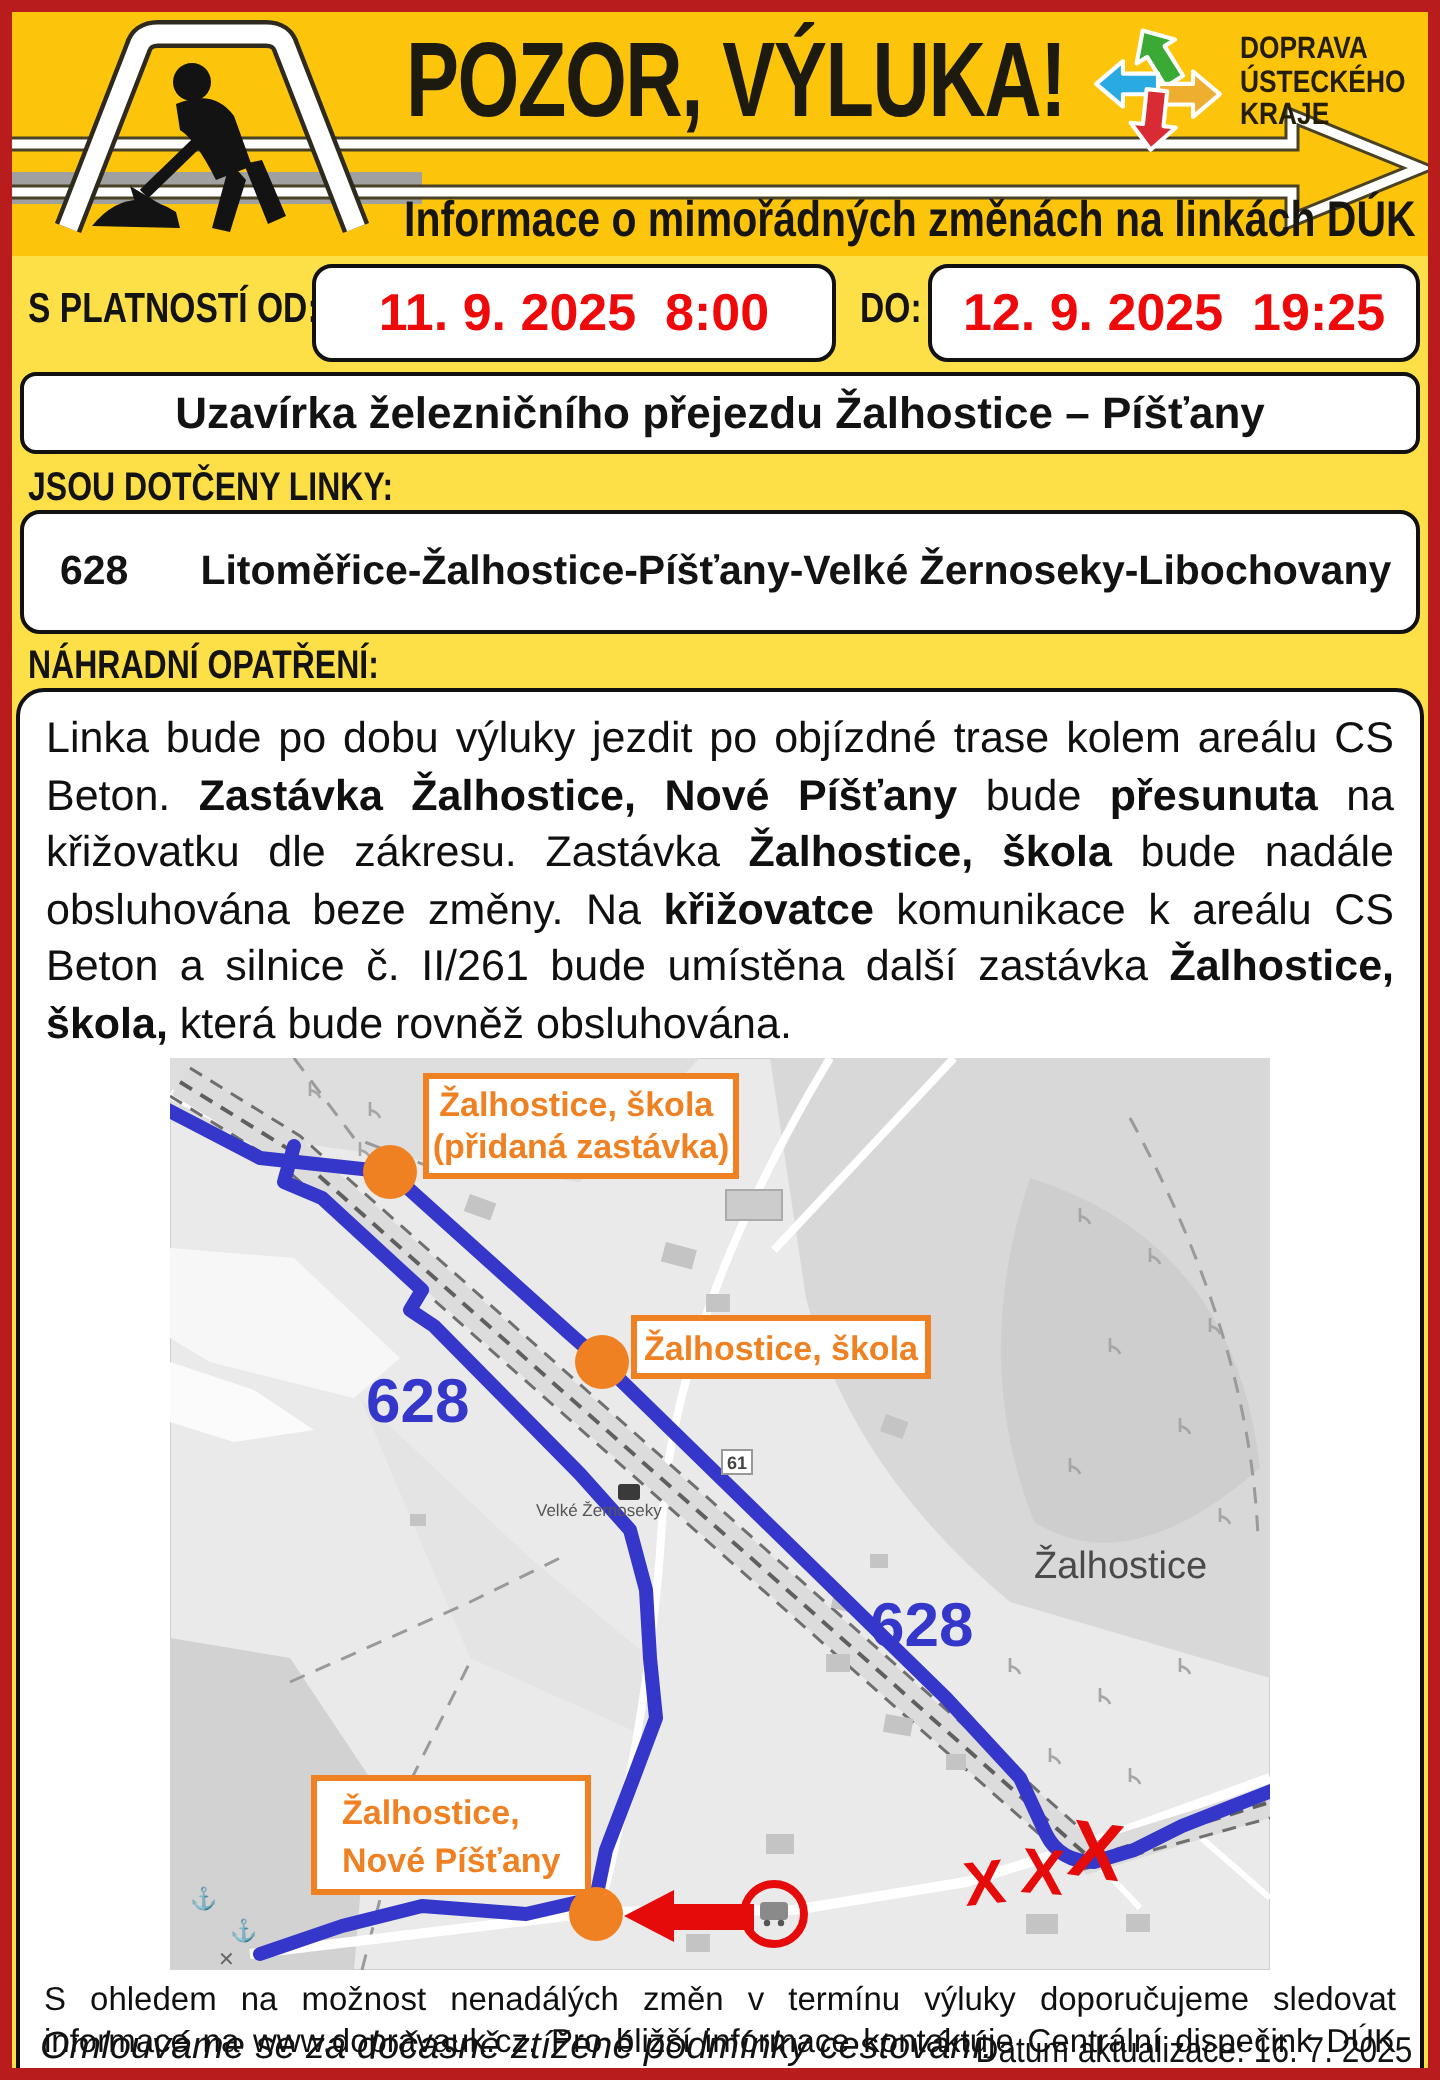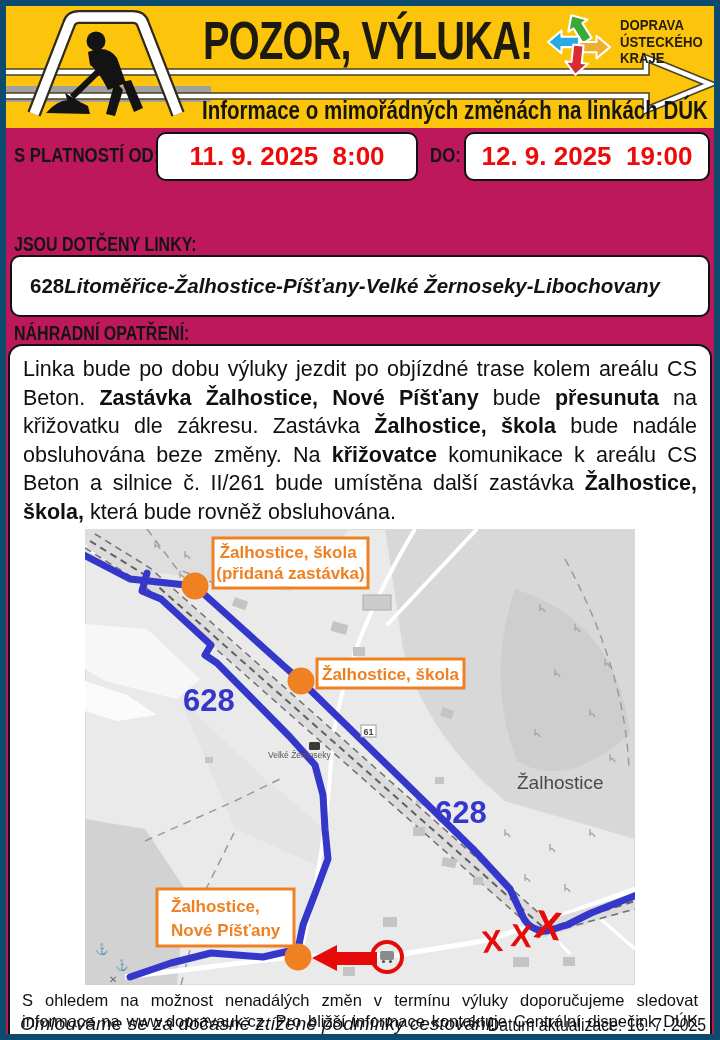--- a/index.html
+++ b/index.html
@@ -1,18 +1,18 @@
 <!DOCTYPE html>
 <html><head>
 <meta charset="utf-8">
 <style>
   html,body{margin:0;padding:0;background:#888;}
   .poster{
     position:relative;width:720px;height:1040px;box-sizing:border-box;
-    border:6px solid #0c4a6e;background:#be185d;overflow:hidden;
+    border:6px solid #b91c1c;background:#fde047;overflow:hidden;
     font-family:"Liberation Sans",sans-serif;color:#131313;
   }
   .abs{position:absolute;}
   
   .header{position:absolute;left:0;top:0;width:708px;height:122px;background:#fcc50b;}
   .hdr-title{position:absolute;left:197px;top:4px;font-size:53px;font-weight:bold;color:#1d1a10;
     letter-spacing:-1px;transform:scaleX(0.75);transform-origin:left top;white-space:nowrap;}
   .hdr-sub{position:absolute;right:6px;top:90px;font-size:25px;font-weight:bold;color:#171510;
     transform:scaleX(0.82);transform-origin:right top;white-space:nowrap;}
   .logo-text{position:absolute;left:614px;top:11px;font-size:15.5px;font-weight:bold;color:#241f04;
@@ -78,29 +78,32 @@
 
     <div class="hdr-sub">Informace o mimořádných změnách na linkách DÚK</div>
   </div>
 
   <div class="abs lbl cond" style="left:8px;top:137px;">S PLATNOSTÍ OD:</div>
   <div class="wbox" style="left:150px;top:126px;width:262px;height:49px;border-radius:10px;">
     <div class="date-val" style="line-height:45px;text-align:center;">11. 9. 2025  8:00</div>
   </div>
   <div class="abs lbl cond" style="left:424px;top:137px;">DO:</div>
   <div class="wbox" style="left:458px;top:126px;width:246px;height:49px;border-radius:10px;">
-    <div class="date-val" style="line-height:45px;">12. 9. 2025  19:00</div>
-  </div>
-
+    <div class="date-val" style="line-height:45px;">12. 9. 2025  19:25</div>
+  </div>
+
+  <div class="wbox" style="left:4px;top:180px;width:700px;height:41px;border-radius:8px;">
+    <div class="closure" style="line-height:37px;">Uzavírka železničního přejezdu Žalhostice – Píšťany</div>
+  </div>
 
   <div class="abs lbl cond" style="left:8px;top:227px;font-size:20px;">JSOU DOTČENY LINKY:</div>
   <div class="wbox" style="left:4px;top:249px;width:700px;height:62px;border-radius:10px;">
     <div class="line-row">
       <span style="margin-left:18px;">628</span>
-      <span style="font-style:italic;">Litoměřice-Žalhostice-Píšťany-Velké Žernoseky-Libochovany</span>
+      <span style="margin-left:36px;">Litoměřice-Žalhostice-Píšťany-Velké Žernoseky-Libochovany</span>
     </div>
   </div>
 
   <div class="abs lbl cond" style="left:8px;top:316px;font-size:20px;">NÁHRADNÍ OPATŘENÍ:</div>
 
   <div class="wbox" style="left:2px;top:338px;width:704px;height:804px;border-radius:14px;">
 
     <div class="para">
       <span class="seg">Linka bude po dobu výluky jezdit po objízdné trase kolem areálu CS Beton. </span><span class="seg b">Zastávka Žalhostice, Nové Píšťany</span><span class="seg"> bude </span><span class="seg b">přesunuta</span><span class="seg"> na křižovatku dle zákresu. Zastávka </span><span class="seg b">Žalhostice, škola</span><span class="seg"> bude nadále obsluhována beze změny. Na </span><span class="seg b">křižovatce</span><span class="seg"> komunikace k areálu CS Beton a silnice č. II/261 bude umístěna další zastávka </span><span class="seg b">Žalhostice, škola,</span><span class="seg"> která bude rovněž obsluhována.</span>
     </div>

